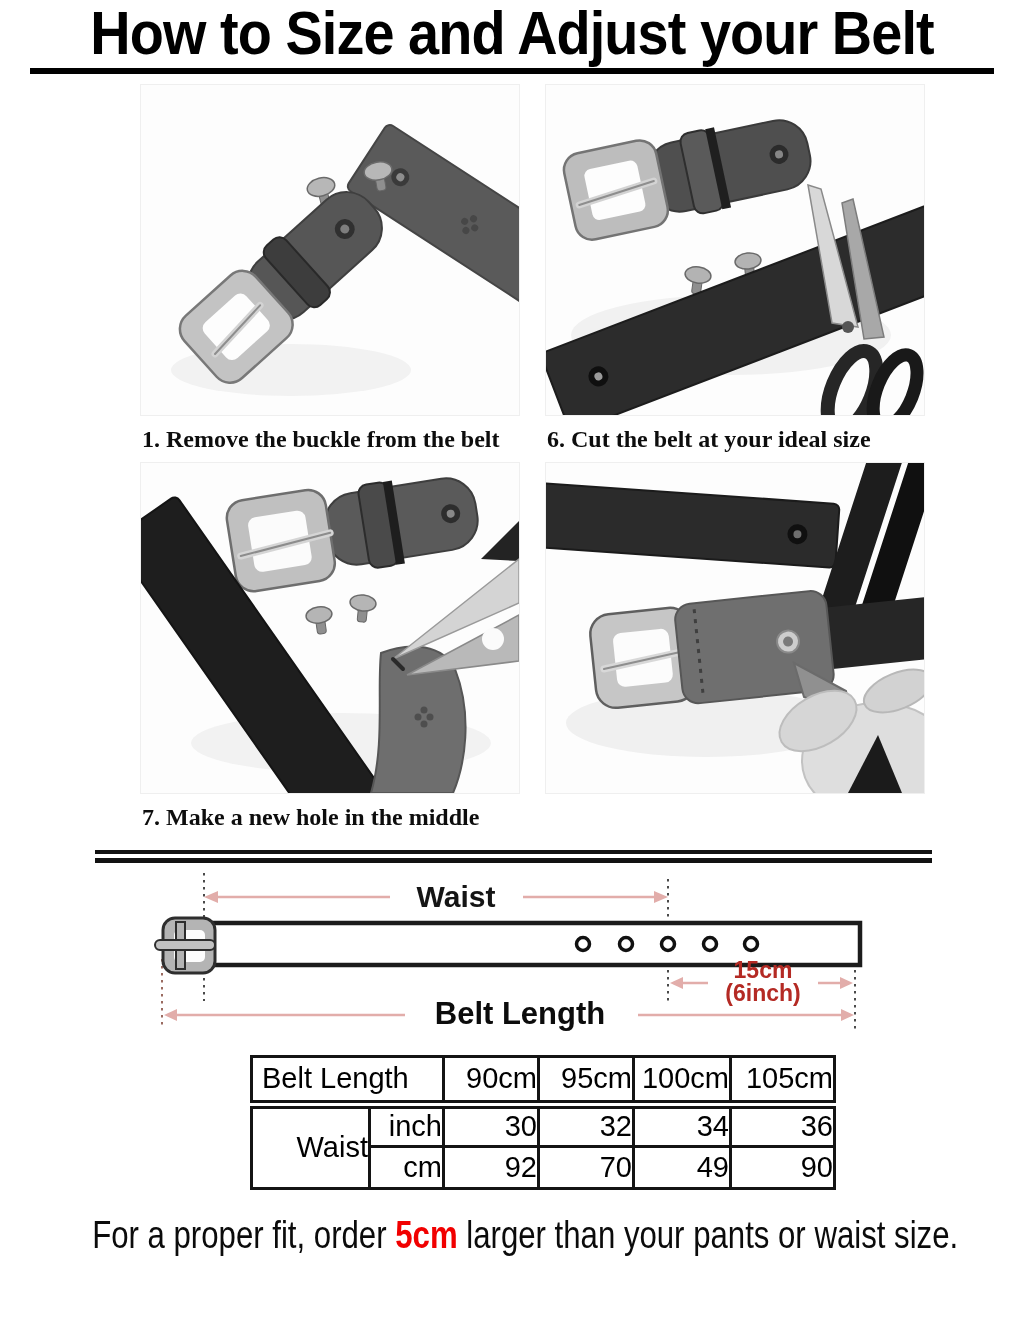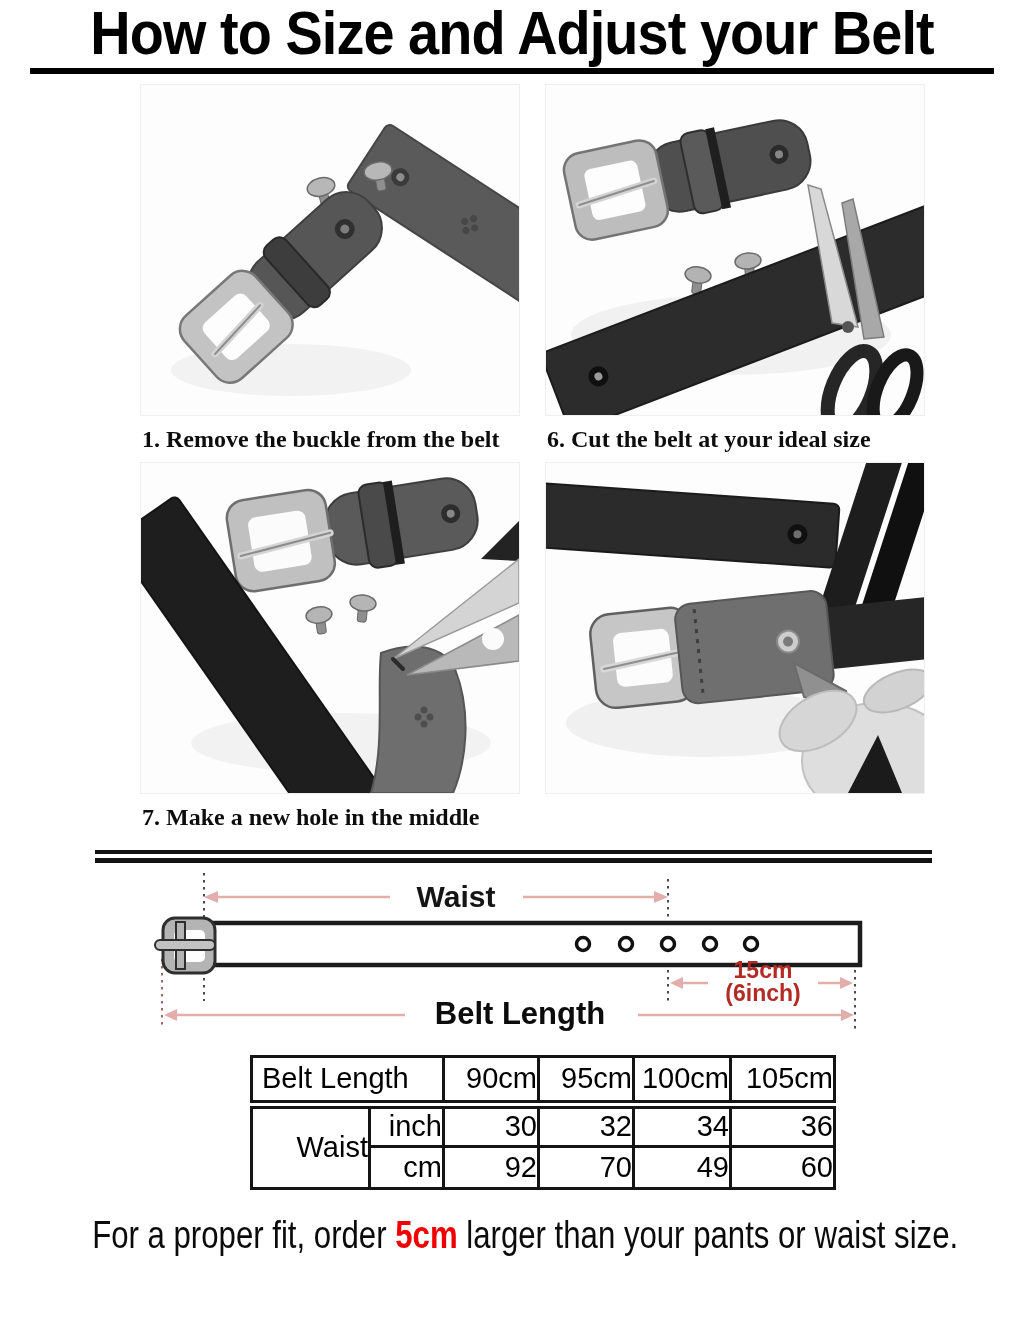--- a/index.html
+++ b/index.html
@@ -316,21 +316,21 @@
         <td>30</td>
         <td>32</td>
         <td>34</td>
         <td>36</td>
       </tr>
       <tr class="data-row">
         <td>cm</td>
         <td>92</td>
         <td>70</td>
         <td>49</td>
-        <td>60</td>
+        <td>90</td>
       </tr>
     </tbody>
       </table>
   </section>
 
   <p class="note"><span>For a proper fit, order </span><span class="red" id="note-highlight" style="color: rgb(241, 0, 0);">5cm</span><span> larger than your pants or waist size.</span></p>
 
 </div>
 
 </body></html>

